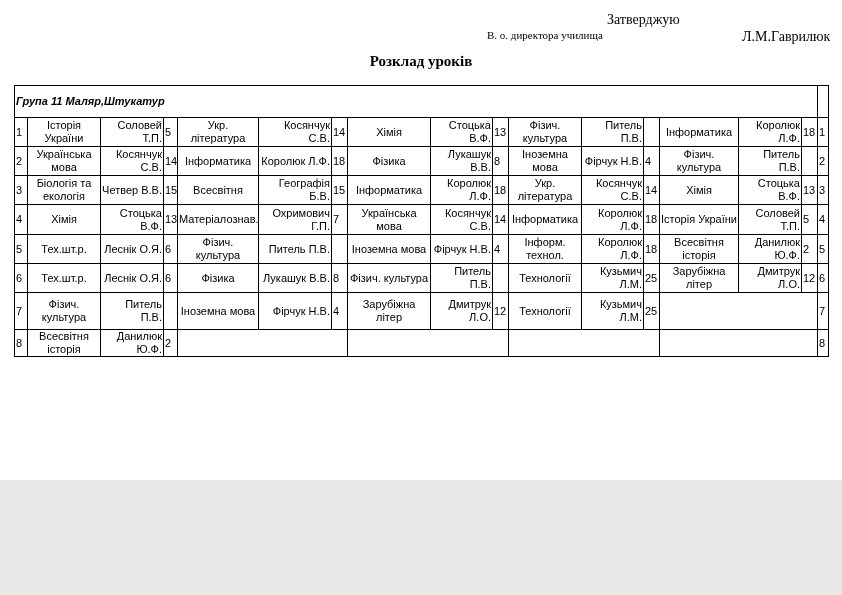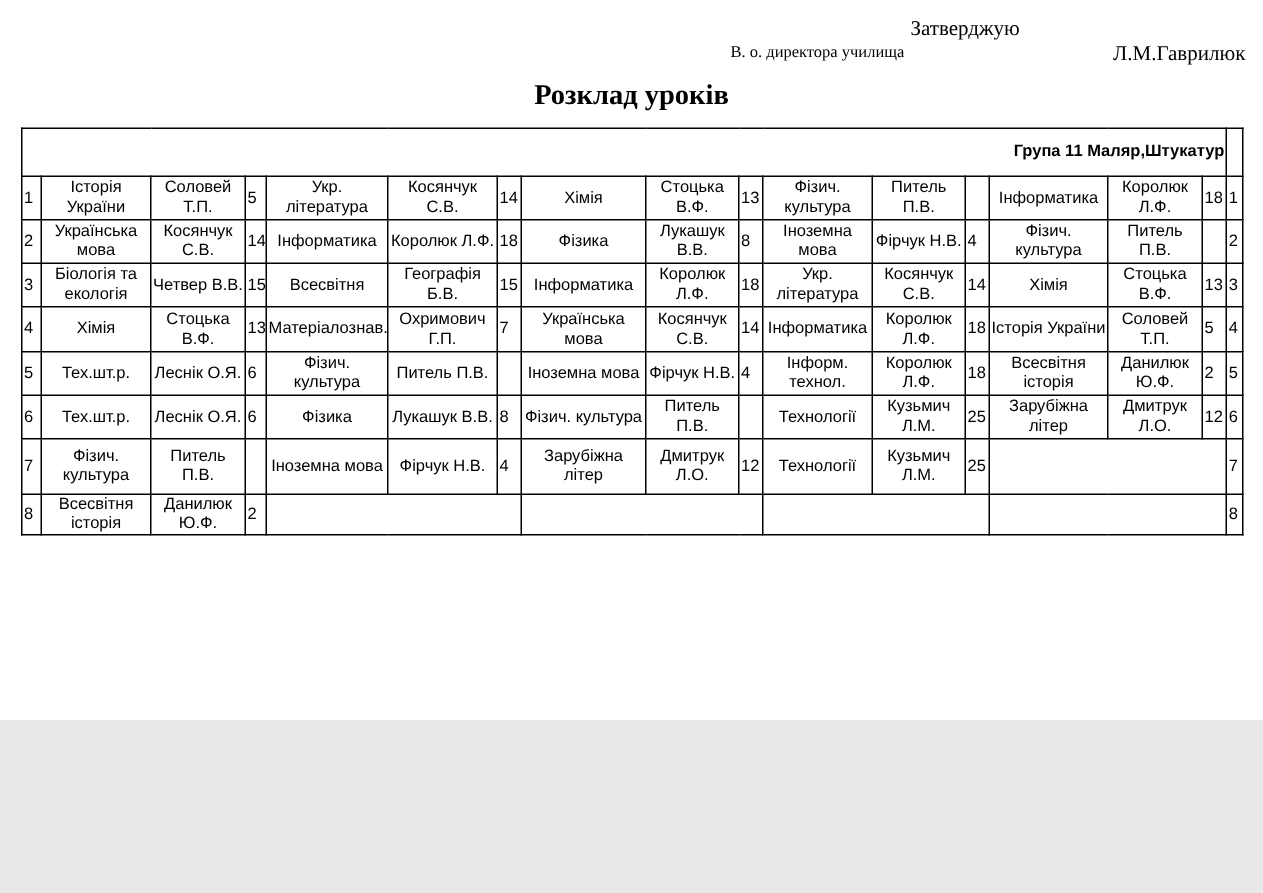--- a/index.html
+++ b/index.html
@@ -27,21 +27,21 @@
     position: absolute;
     left: 719px; top: 29px;
     font-size: 14px;
     margin-left: 23px;
   }
   .doc-title {
     position: absolute;
     left: 0; top: 53px;
     width: 100%;
     text-align: center;
-    font-size: 19px;
+    font-size: 15px;
     font-weight: bold;
     font-family: "Liberation Serif", serif;
   }
   table.schedule {
     position: absolute;
     left: 14px; top: 85px;
     width: 814px;
     border-collapse: collapse;
     table-layout: fixed;
   }
@@ -51,32 +51,33 @@
     font-size: 11px;
     line-height: 1.18;
     color: #000;
     vertical-align: middle;
     overflow: hidden;
     padding: 0 1px;
   }
   td.group-cell {
     font-weight: bold;
     font-size: 12px;
-    text-align: right;
+    text-align: left;
     height: 32px;
     vertical-align: middle;
+    font-style: italic;
   }
   tr.day-row td { height: 22px; }
   td.day-cell {
     font-weight: bold;
     font-size: 12px;
     text-align: center;
   }
   td.subject { text-align: center; }
-  td.teacher { text-align: center; padding-left: 2px; }
+  td.teacher { text-align: right; padding-left: 2px; }
   td.room    { text-align: left; padding-left: 2px; }
   td.rownum  { text-align: left; padding-left: 2px; }
   td.empty-slot { }
   .footer-role {
     position: absolute;
     left: 232px; top: 556px;
     font-size: 14px;
     text-align: right;
   }
   .footer-name {

